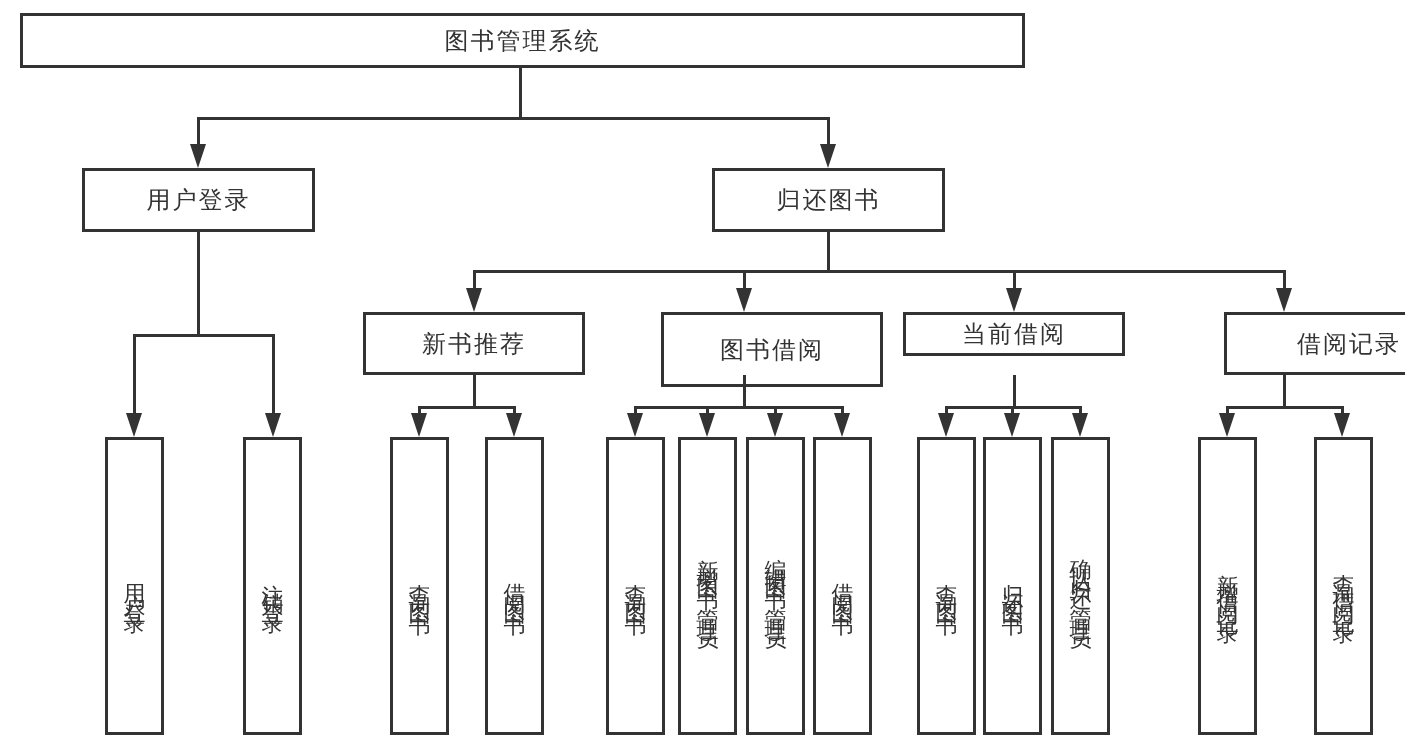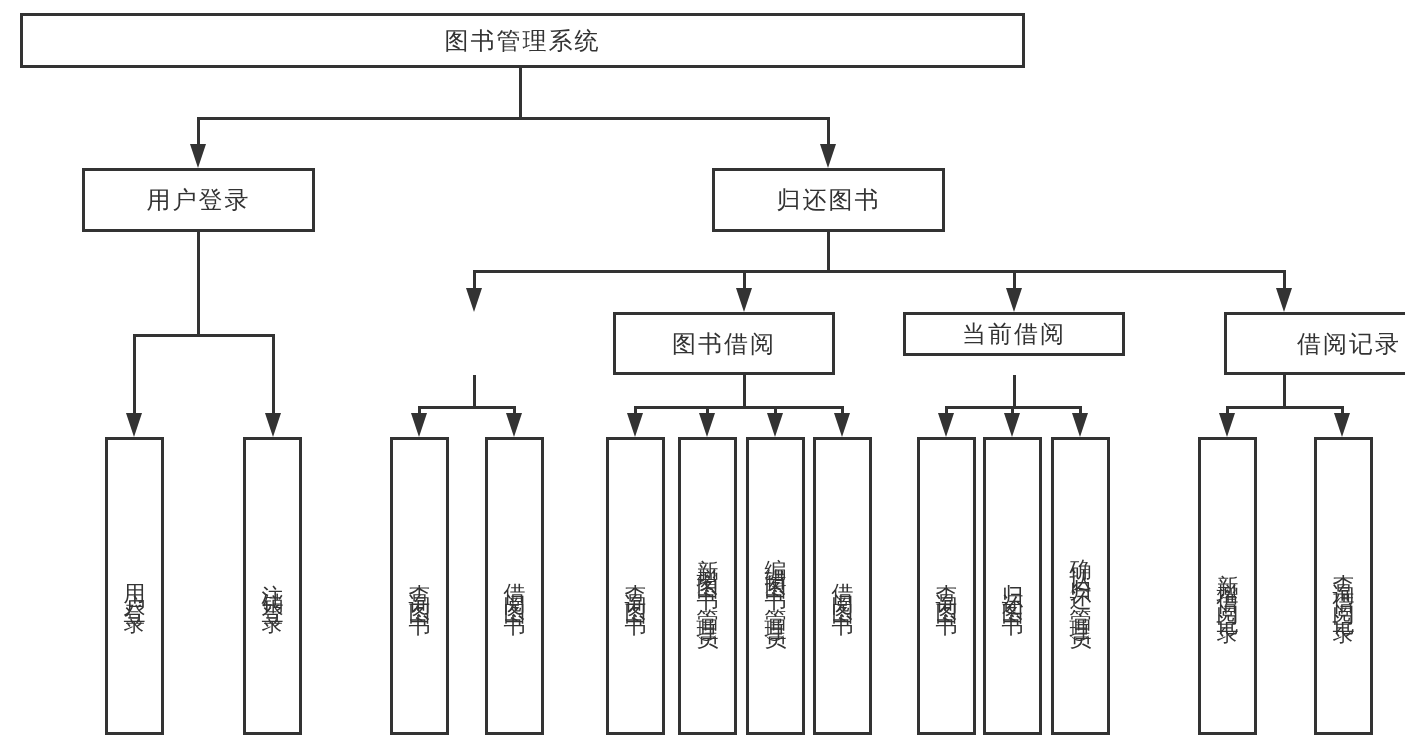--- a/index.html
+++ b/index.html
@@ -83,21 +83,22 @@
   <div class="l" style="left:473px;top:270px;width:813px;height:3px"></div>
   <div class="l" style="left:473px;top:270px;width:3px;height:21px"></div>
   <div class="l" style="left:743px;top:270px;width:3px;height:21px"></div>
   <div class="l" style="left:1013px;top:270px;width:3px;height:21px"></div>
   <div class="l" style="left:1283px;top:270px;width:3px;height:21px"></div>
   <div class="ar" style="left:466px;top:288px"></div>
   <div class="ar" style="left:736px;top:288px"></div>
   <div class="ar" style="left:1006px;top:288px"></div>
   <div class="ar" style="left:1276px;top:288px"></div>
 
-  <div class="box bh" style="left:613px;top:312px;width:222px;height:63px">图书借阅</div>
+  <div class="box bh" style="left:363px;top:312px;width:222px;height:63px">新书推荐</div>
+  <div class="box bh" style="left:661px;top:312px;width:222px;height:75px">图书借阅</div>
   <div class="box bh" style="left:903px;top:312px;width:222px;height:44px">当前借阅</div>
   <div class="box bh" style="left:1224px;top:312px;width:250px;height:63px">借阅记录</div>
 
   <div class="l" style="left:473px;top:375px;width:3px;height:33px"></div>
   <div class="l" style="left:743px;top:375px;width:3px;height:33px"></div>
   <div class="l" style="left:1013px;top:375px;width:3px;height:33px"></div>
   <div class="l" style="left:1283px;top:375px;width:3px;height:33px"></div>
 
   <div class="l" style="left:418px;top:406px;width:98px;height:3px"></div>
   <div class="l" style="left:418px;top:406px;width:3px;height:10px"></div>

